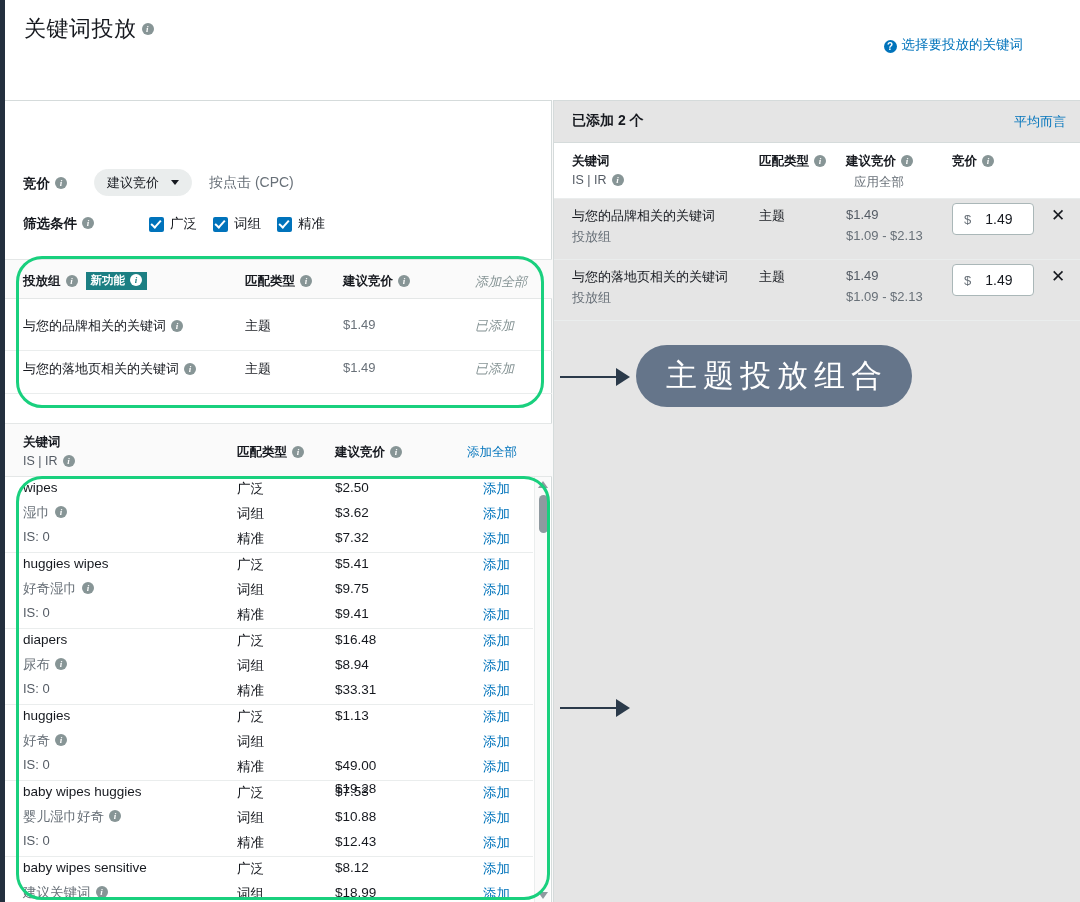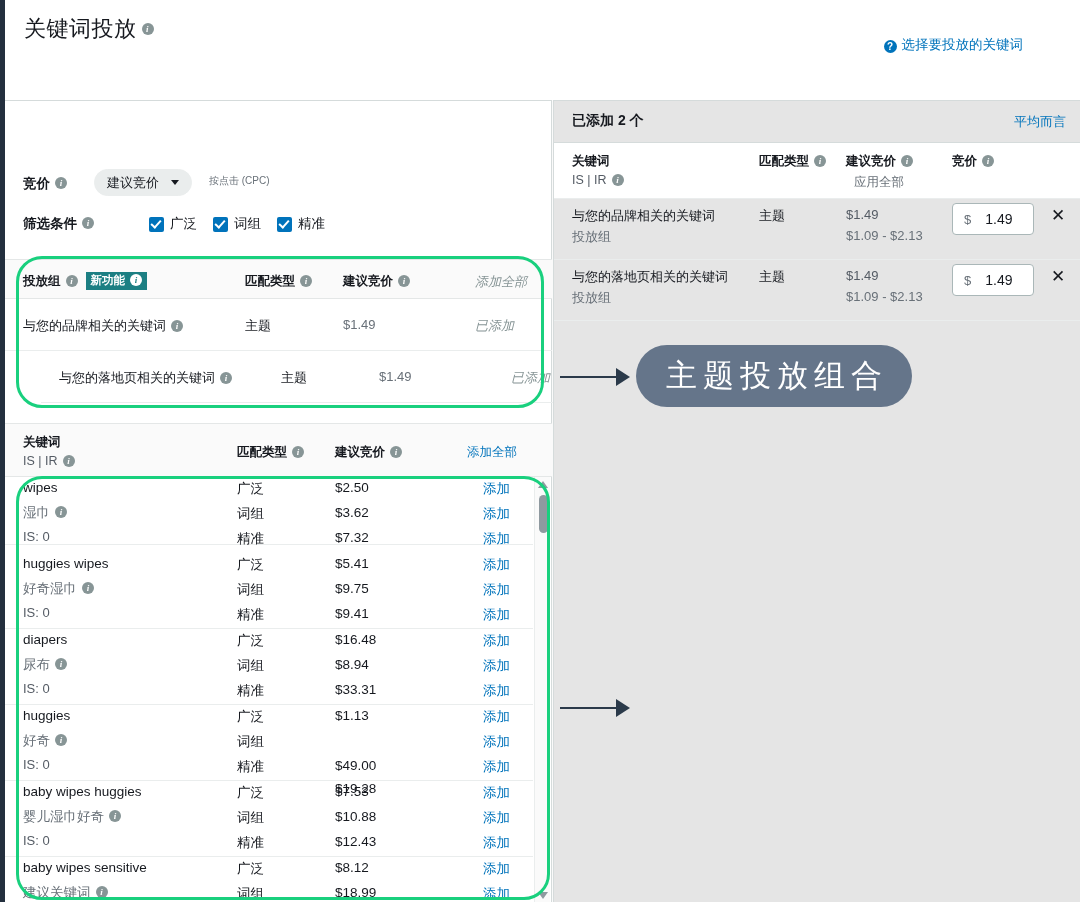--- a/index.html
+++ b/index.html
@@ -109,21 +109,21 @@
     height: 27px; padding: 0 12px;
     display: flex; align-items: center; gap: 12px;
     font-size: 13px; color: #16191f; cursor: pointer;
   }
   .caret {
     width: 0; height: 0; border-left: 4px solid transparent;
     border-right: 4px solid transparent; border-top: 5px solid #16191f;
   }
   .cpc-text {
     position: absolute; left: 204px; top: 5px;
-    font-size: 10px; color: #687078; white-space: nowrap;
+    font-size: 14px; color: #687078; white-space: nowrap;
   }
 
   
   .cbx-group { position: absolute; left: 144px; top: 0; display: flex; gap: 16px; }
   .cbx-item { display: flex; align-items: center; gap: 6px; cursor: pointer; }
   .cbx {
     width: 15px; height: 15px; border-radius: 2px; background: #0073bb;
     position: relative; flex: none;
   }
   .cbx::after {
@@ -335,21 +335,21 @@
     </div>
 
     <div class="row" style="top:198px; height:52px;">
       <div class="cell" style="left:18px; top:18px;">
         <span>与您的品牌相关的关键词</span><span class="info-dot">i</span>
       </div>
       <div class="cell" style="left:240px; top:18px;">主题</div>
       <div class="cell muted" style="left:338px; top:18px;">$1.49</div>
       <div class="cell italic" style="left:470px; top:18px;">已添加</div>
     </div>
-    <div class="row" style="top:250px; height:52px;margin-left:36px;">
+    <div class="row" style="top:241px; height:52px;">
       <div class="cell" style="left:18px; top:18px;">
         <span>与您的落地页相关的关键词</span><span class="info-dot">i</span>
       </div>
       <div class="cell" style="left:240px; top:18px;">主题</div>
       <div class="cell muted" style="left:338px; top:18px;">$1.49</div>
       <div class="cell italic" style="left:470px; top:18px;">已添加</div>
     </div>
 
     <div class="tbl-head" style="top:322px; height:54px; background:#fafafa;">
       <div class="th" style="left:18px; top:10px;">关键词</div>
@@ -359,21 +359,21 @@
       <div class="th" style="left:232px; top:20px;">
         <span>匹配类型</span><span class="info-dot">i</span>
       </div>
       <div class="th" style="left:330px; top:20px;">
         <span>建议竞价</span><span class="info-dot">i</span>
       </div>
       <div class="th-addall" style="left:462px; top:20px; color:#0073bb;">添加全部</div>
     </div>
 
     <div class="kw-list" id="kw-list" style="top:376px; height:426px;">
-        <div class="kw-group" style="top: 0px; height: 68px;">
+        <div class="kw-group" style="top: 0px; height: 76px;">
           <div class="kw-term">wipes</div>
           <div class="kw-trans"><span>湿巾</span><span class="info-dot">i</span></div>
           <div class="kw-is">IS:  0</div>
           <div class="kw-mt" style="top: 3px;">广泛</div>
           <div class="kw-bid" style="top: 3px;">$2.50</div>
           <div class="kw-add" style="top: 3px;">添加</div>
           <div class="kw-mt" style="top: 28px;">词组</div>
           <div class="kw-bid" style="top: 28px;">$3.62</div>
           <div class="kw-add" style="top: 28px;">添加</div>
           <div class="kw-mt" style="top: 53px;">精准</div>

